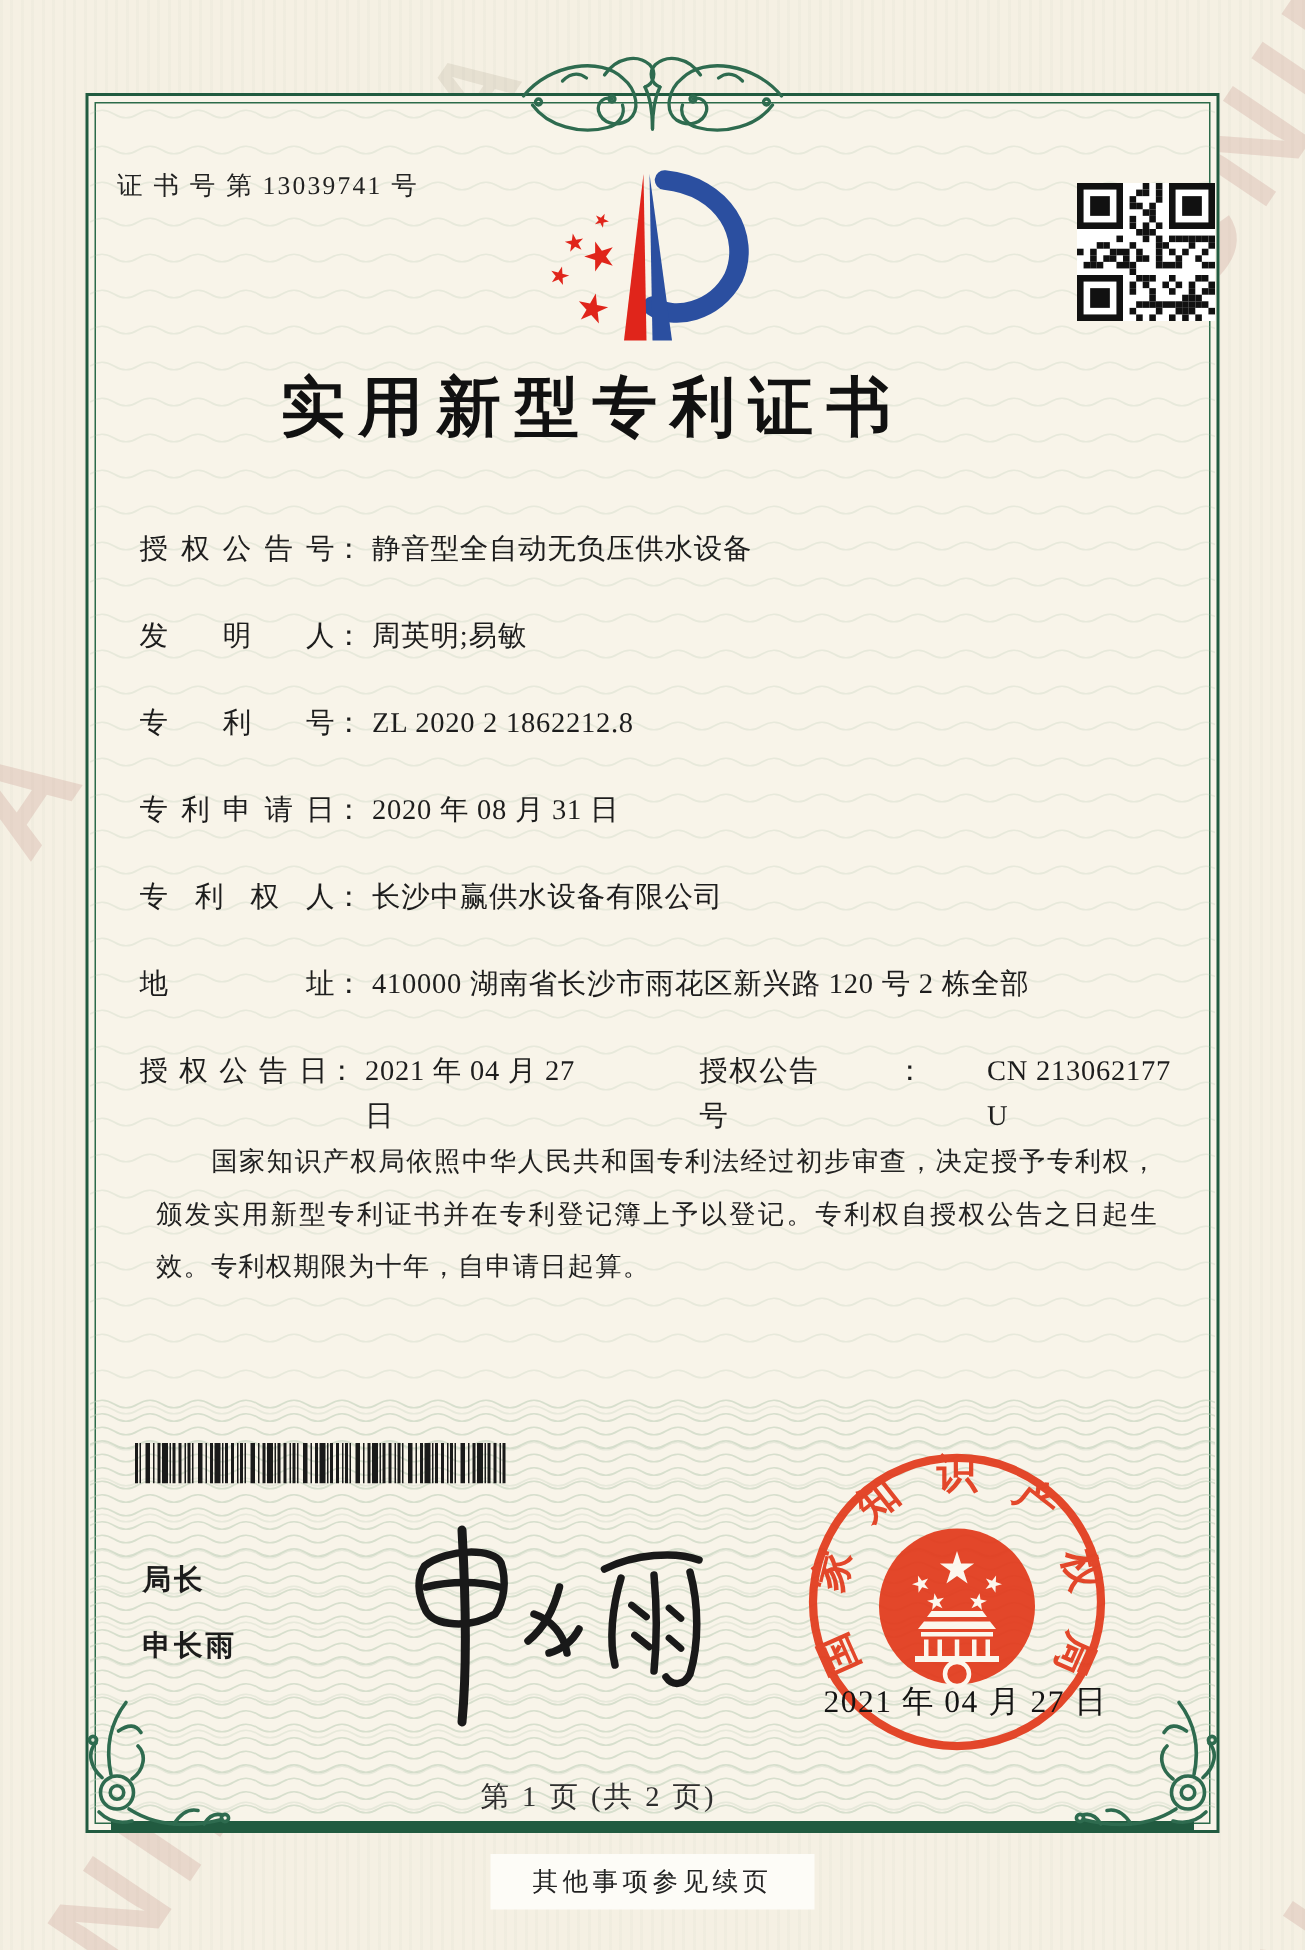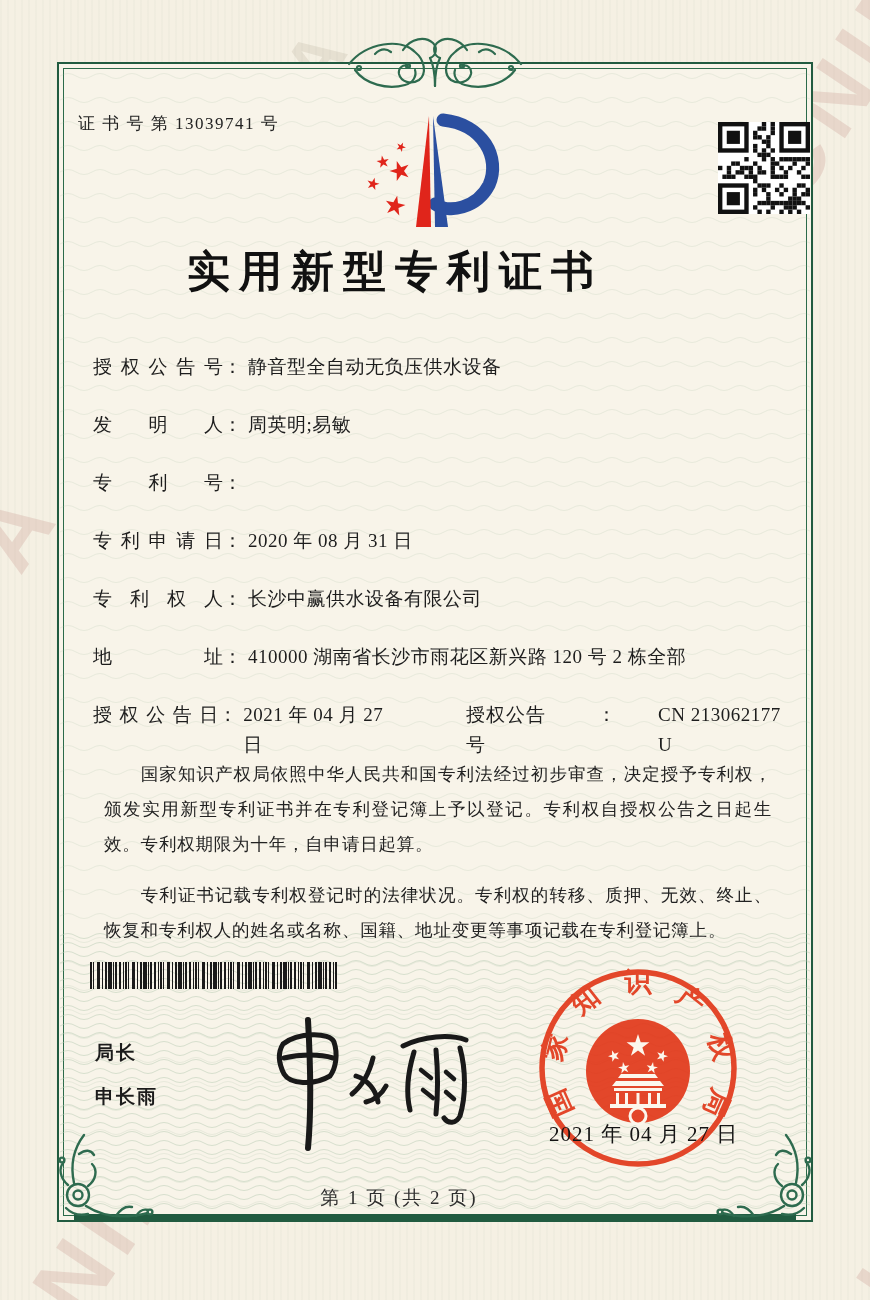--- a/index.html
+++ b/index.html
@@ -342,20 +342,21 @@
         <span class="row-value">静音型全自动无负压供水设备</span>
     </div>
     <div class="field-row">
       <span class="row-label">发明人</span>
         <span class="row-colon">：</span>
         <span class="row-value">周英明;易敏</span>
     </div>
     <div class="field-row">
       <span class="row-label">专利号</span>
         <span class="row-colon">：</span>
+        <span class="row-value">ZL 2020 2 1862212.8</span>
     </div>
     <div class="field-row">
       <span class="row-label">专利申请日</span>
         <span class="row-colon">：</span>
         <span class="row-value">2020 年 08 月 31 日</span>
     </div>
     <div class="field-row">
       <span class="row-label">专利权人</span>
         <span class="row-colon">：</span>
         <span class="row-value">长沙中赢供水设备有限公司</span>
@@ -372,21 +373,20 @@
       <span class="grant-pair2">
         <span class="pair2-label">授权公告号</span>
           <span class="row-colon">：</span>
           <span class="row-value">CN 213062177 U</span>
       </span>
     </div>
   </div>
 
   <div class="body-text">
     <p>国家知识产权局依照中华人民共和国专利法经过初步审查，决定授予专利权，颁发实用新型专利证书并在专利登记簿上予以登记。专利权自授权公告之日起生效。专利权期限为十年，自申请日起算。</p>
-    <p>专利证书记载专利权登记时的法律状况。专利权的转移、质押、无效、终止、恢复和专利权人的姓名或名称、国籍、地址变更等事项记载在专利登记簿上。</p>
   </div>
 
   <svg id="barcode" class="barcode" width="252" height="27">
       <rect x="0" y="0" width="2" height="27" fill="#1a1a1a"></rect>
       <rect x="3" y="0" width="1" height="27" fill="#1a1a1a"></rect>
       <rect x="7" y="0" width="3" height="27" fill="#1a1a1a"></rect>
       <rect x="12" y="0" width="1" height="27" fill="#1a1a1a"></rect>
       <rect x="15" y="0" width="2" height="27" fill="#1a1a1a"></rect>
       <rect x="18" y="0" width="4" height="27" fill="#1a1a1a"></rect>
       <rect x="23" y="0" width="1" height="27" fill="#1a1a1a"></rect>
@@ -502,14 +502,17 @@
       <text x="110" y="26" dominant-baseline="central">识</text>
       <text x="163" y="44" transform="rotate(38 163 44)" dominant-baseline="central">产</text>
       <text x="193" y="91" transform="rotate(76 193 91)" dominant-baseline="central">权</text>
       <text x="189" y="147" transform="rotate(114 189 147)" dominant-baseline="central">局</text>
     </g>
   </svg>
 
   <div class="seal-date">2021 年 04 月 27 日</div>
 
   <div class="page-num">第 1 页 (共 2 页)</div>
+  <div class="note-wrap">
+    <span class="note">其他事项参见续页</span>
+  </div>
 
 </div>
 
 </body></html>

